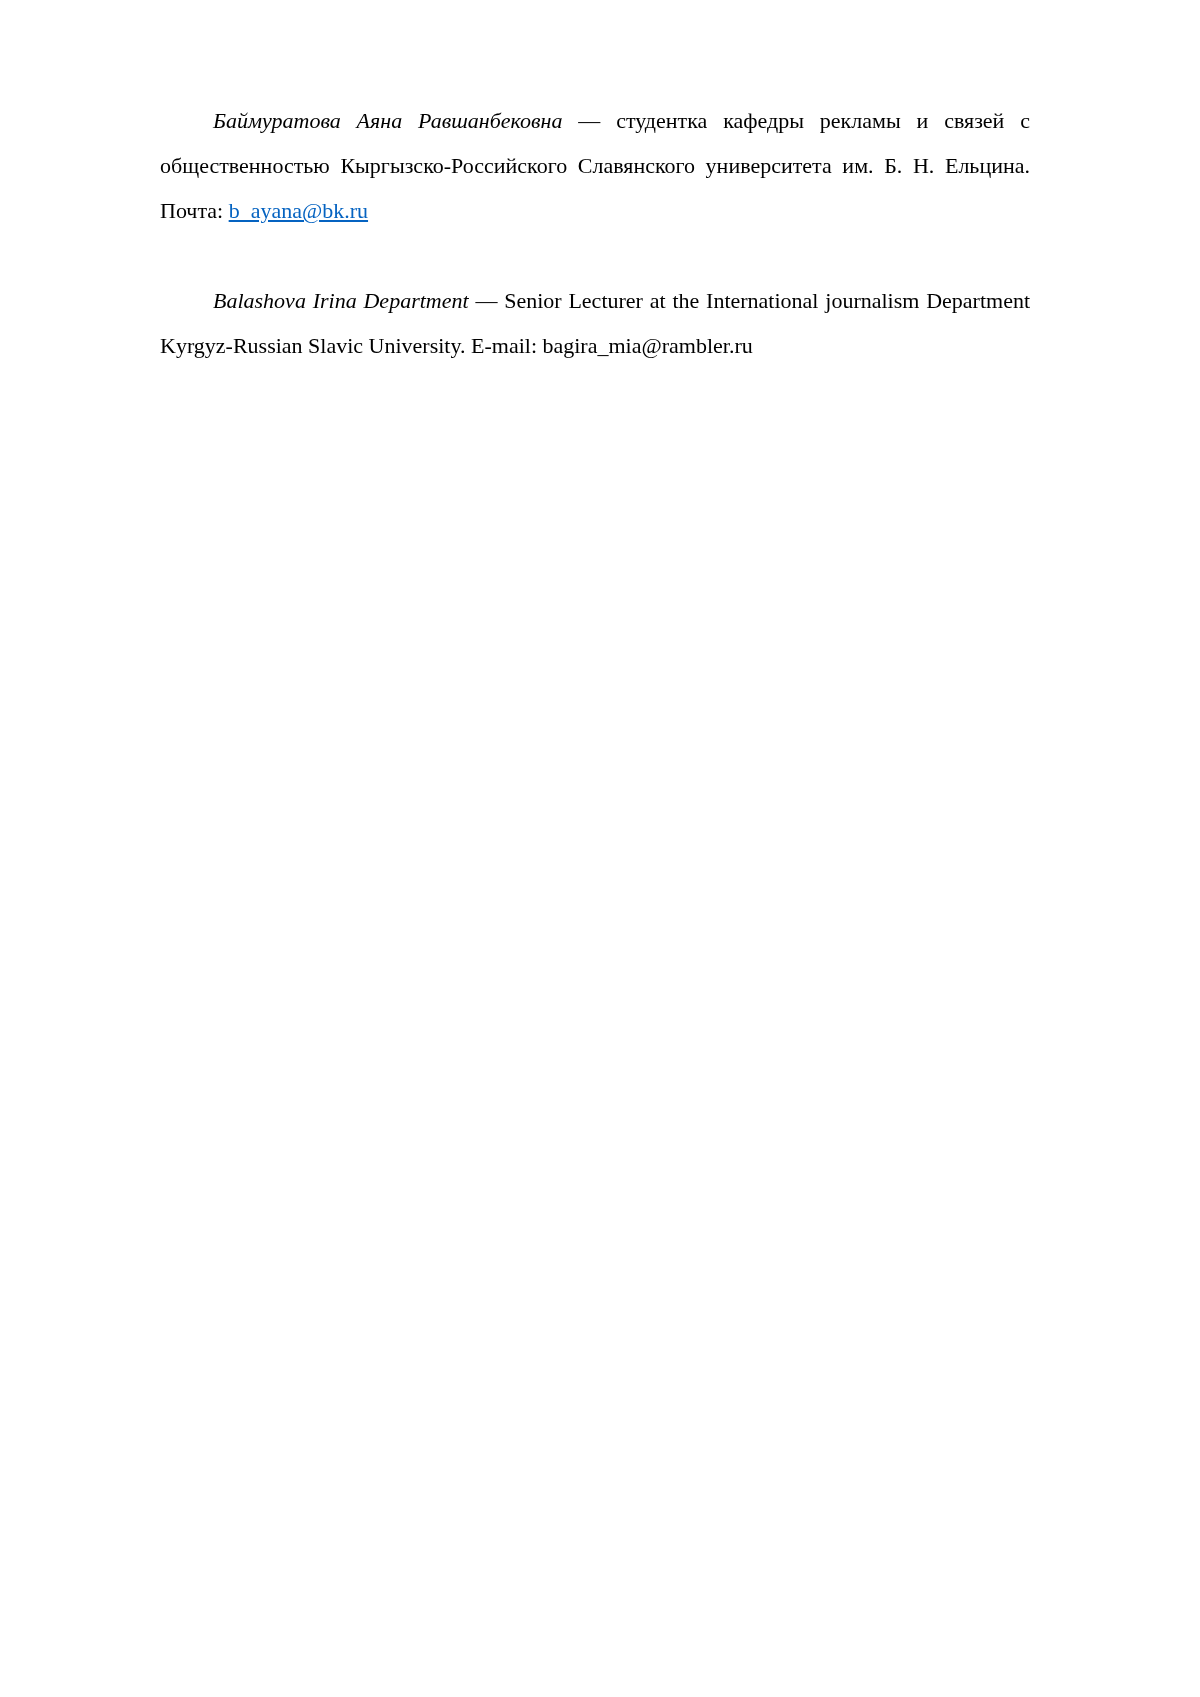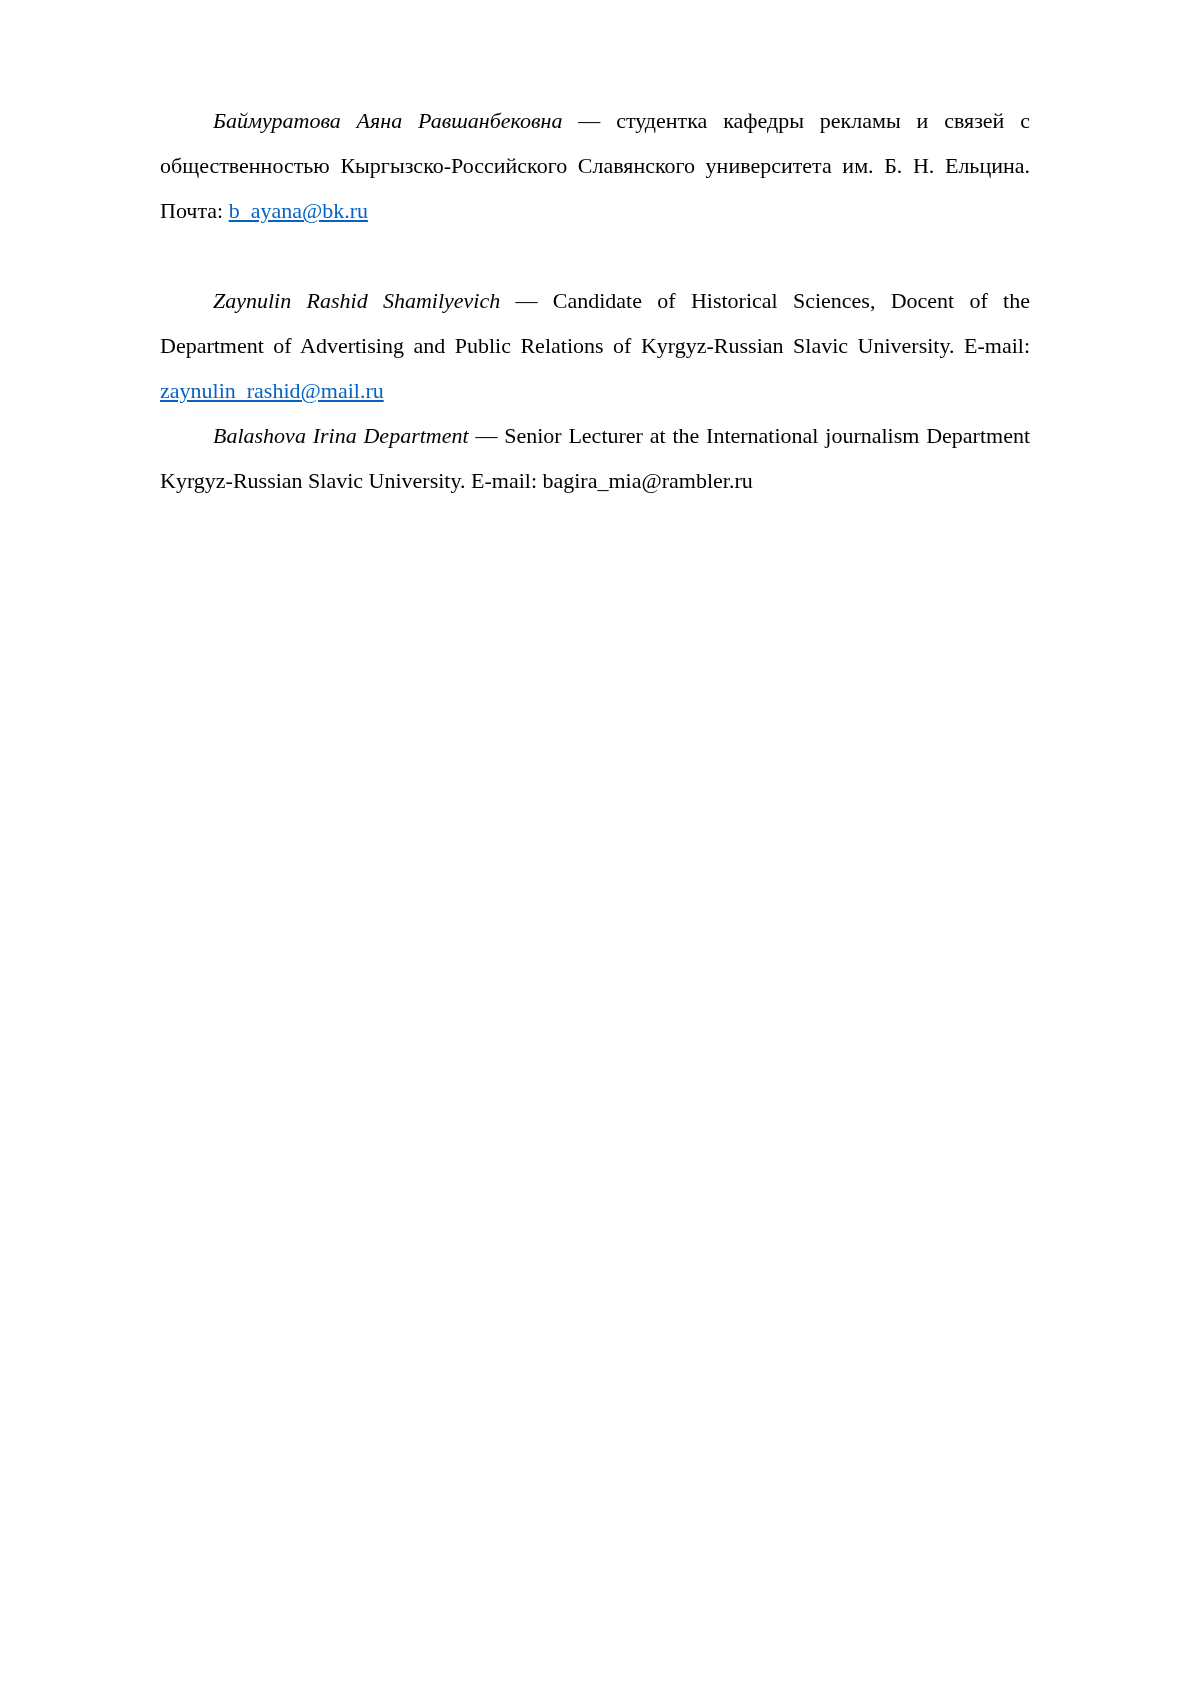--- a/index.html
+++ b/index.html
@@ -40,18 +40,17 @@
 </style>
 </head>
 <body>
 
 <div class="page">
 
   <p class="para"><span class="italic">Баймуратова Аяна Равшанбековна</span><span> — студентка кафедры рекламы и связей с общественностью Кыргызско-Российского Славянского университета им. Б. Н. Ельцина. Почта: </span><a href="#" class="link" style="color: rgb(5, 99, 193);">b_ayana@bk.ru</a></p>
 
   <p class="para spacer"></p>
 
-  <p class="para"><span class="italic">Zaynulin Rashid Shamilyevich</span><span> — Candidate of Historical Sciences, Docent of the Department of Advertising and Public Relations of Kyrgyz-Russian Slavic University. E-mail: </span><a href="#" class="link" style="color: rgb(5, 99, 193);">zaynulin_rashid@mail.ru</a></p>
 
   <p class="para"><span class="italic">Balashova Irina Department</span><span> — Senior Lecturer at the International journalism Department Kyrgyz-Russian Slavic University. E-mail: bagira_mia@rambler.ru</span></p>
 
 
 </div>
 
 </body></html>

